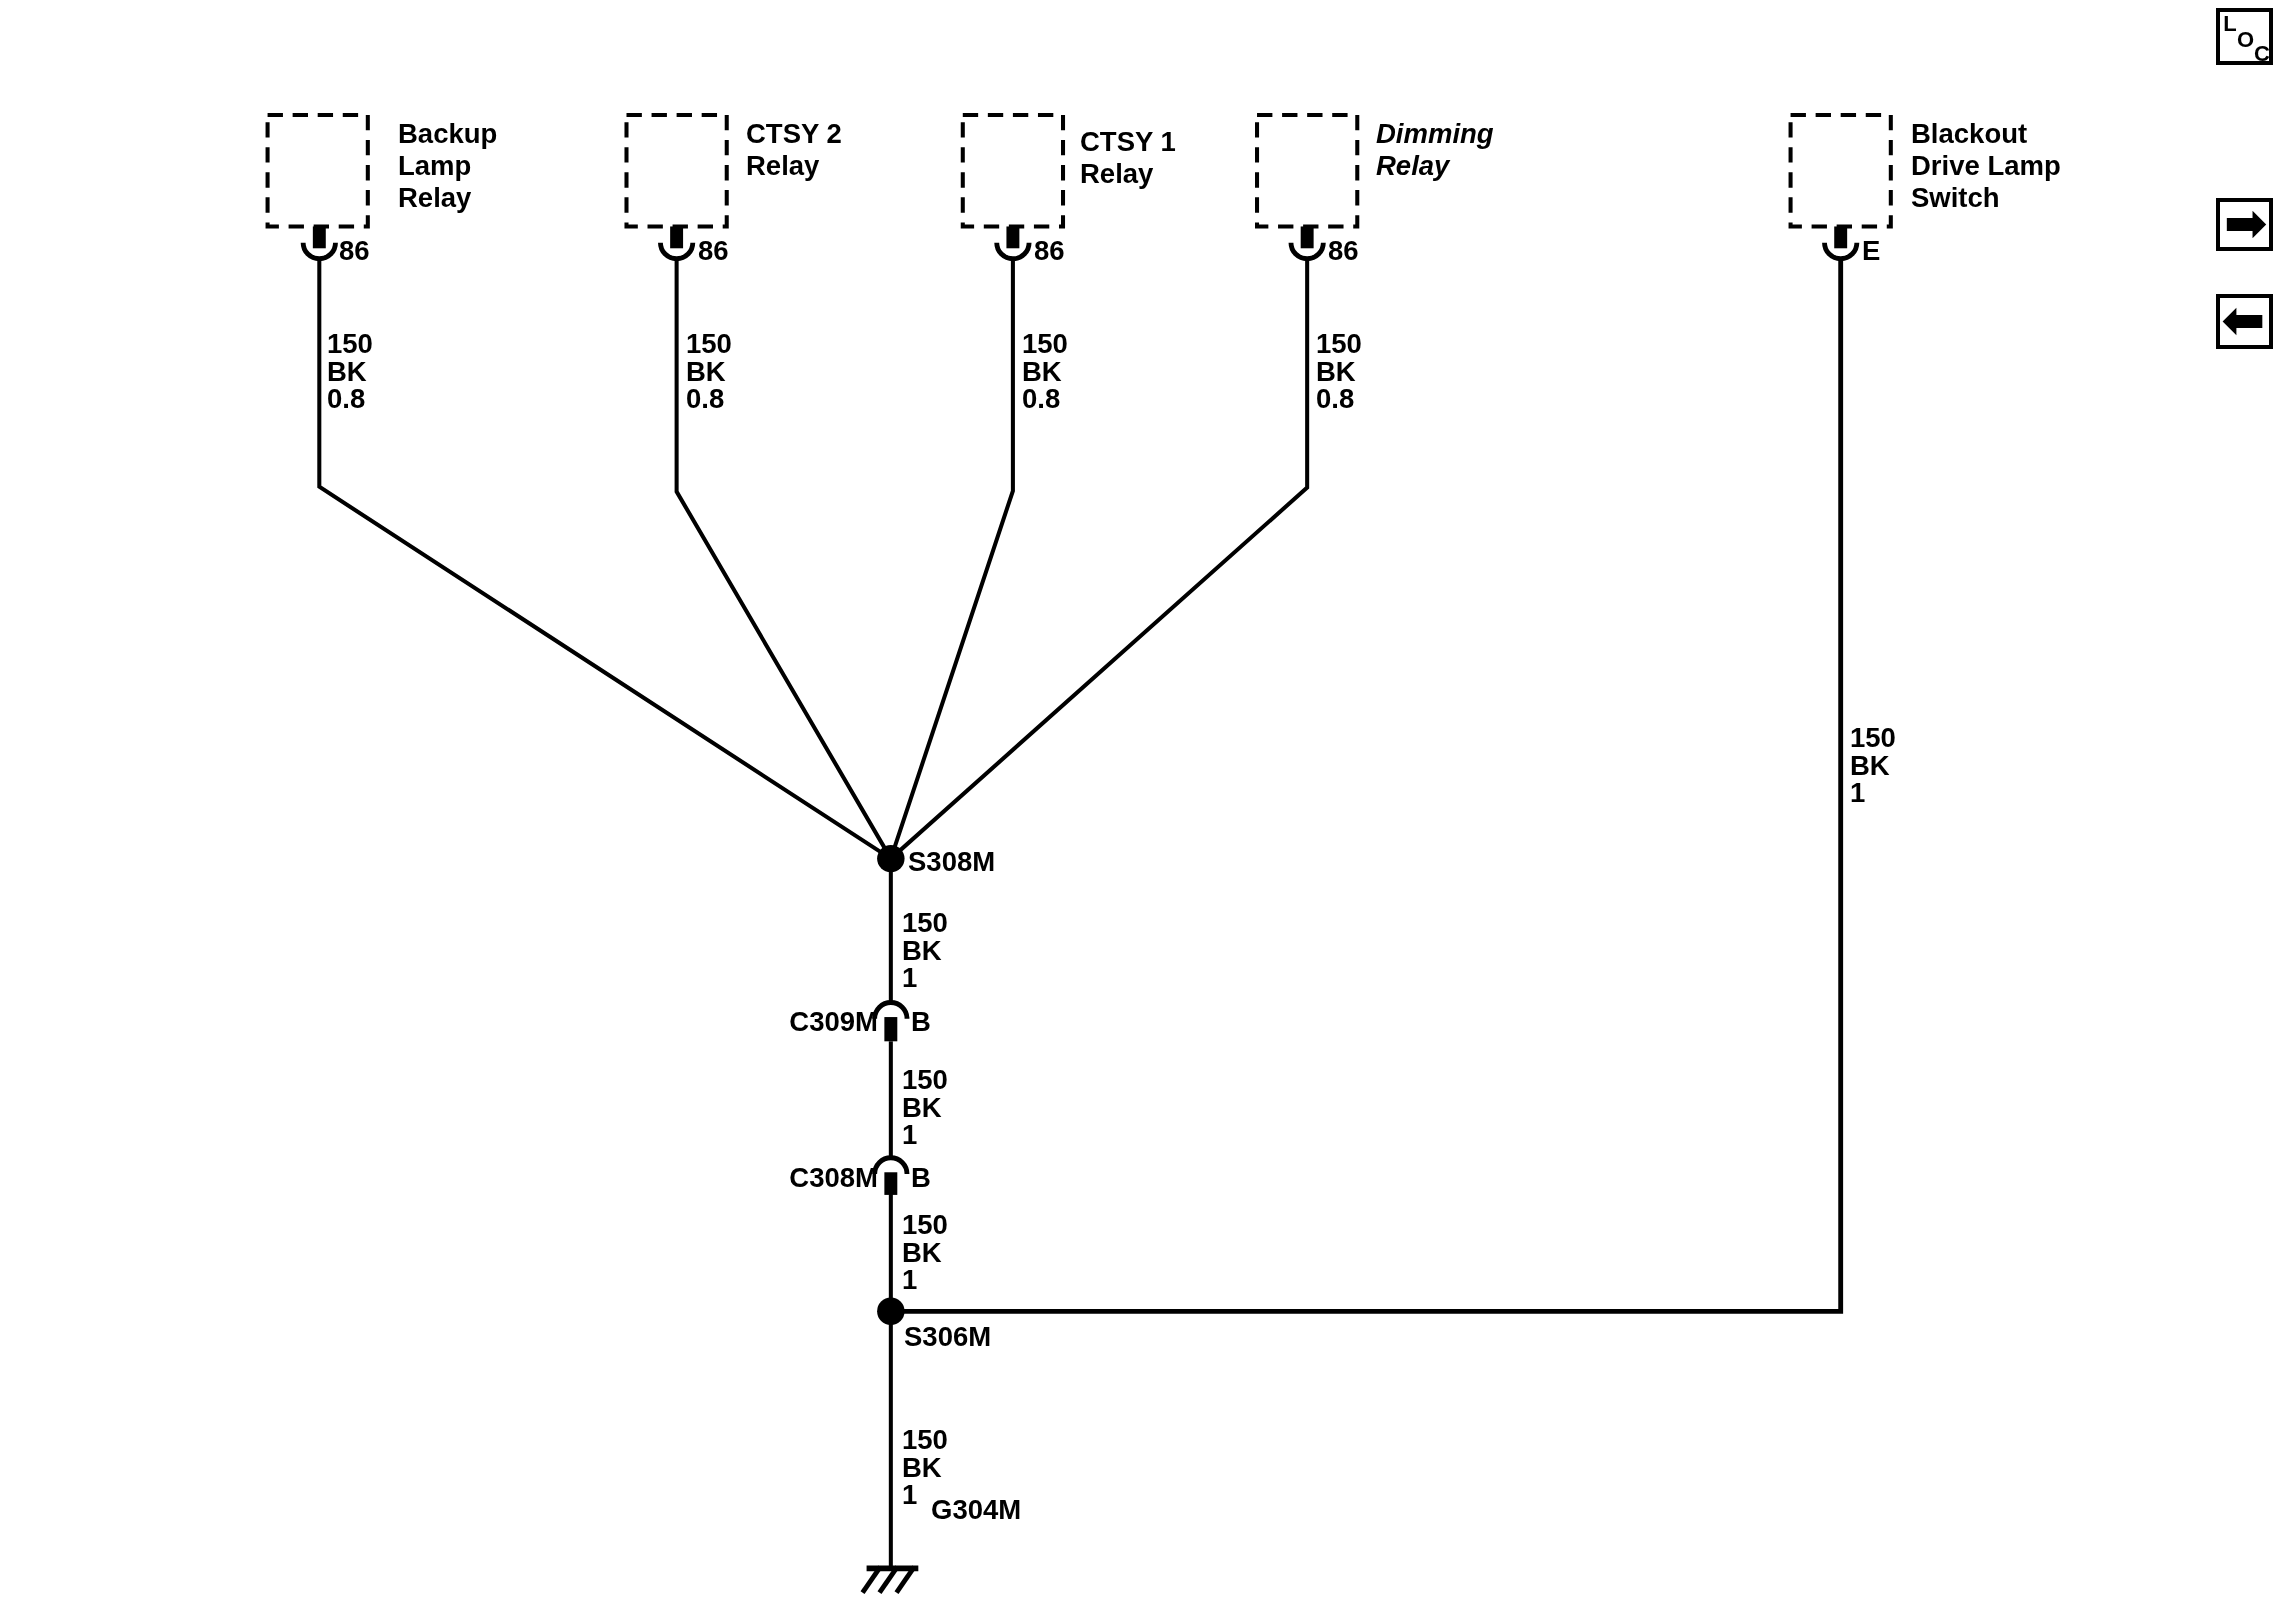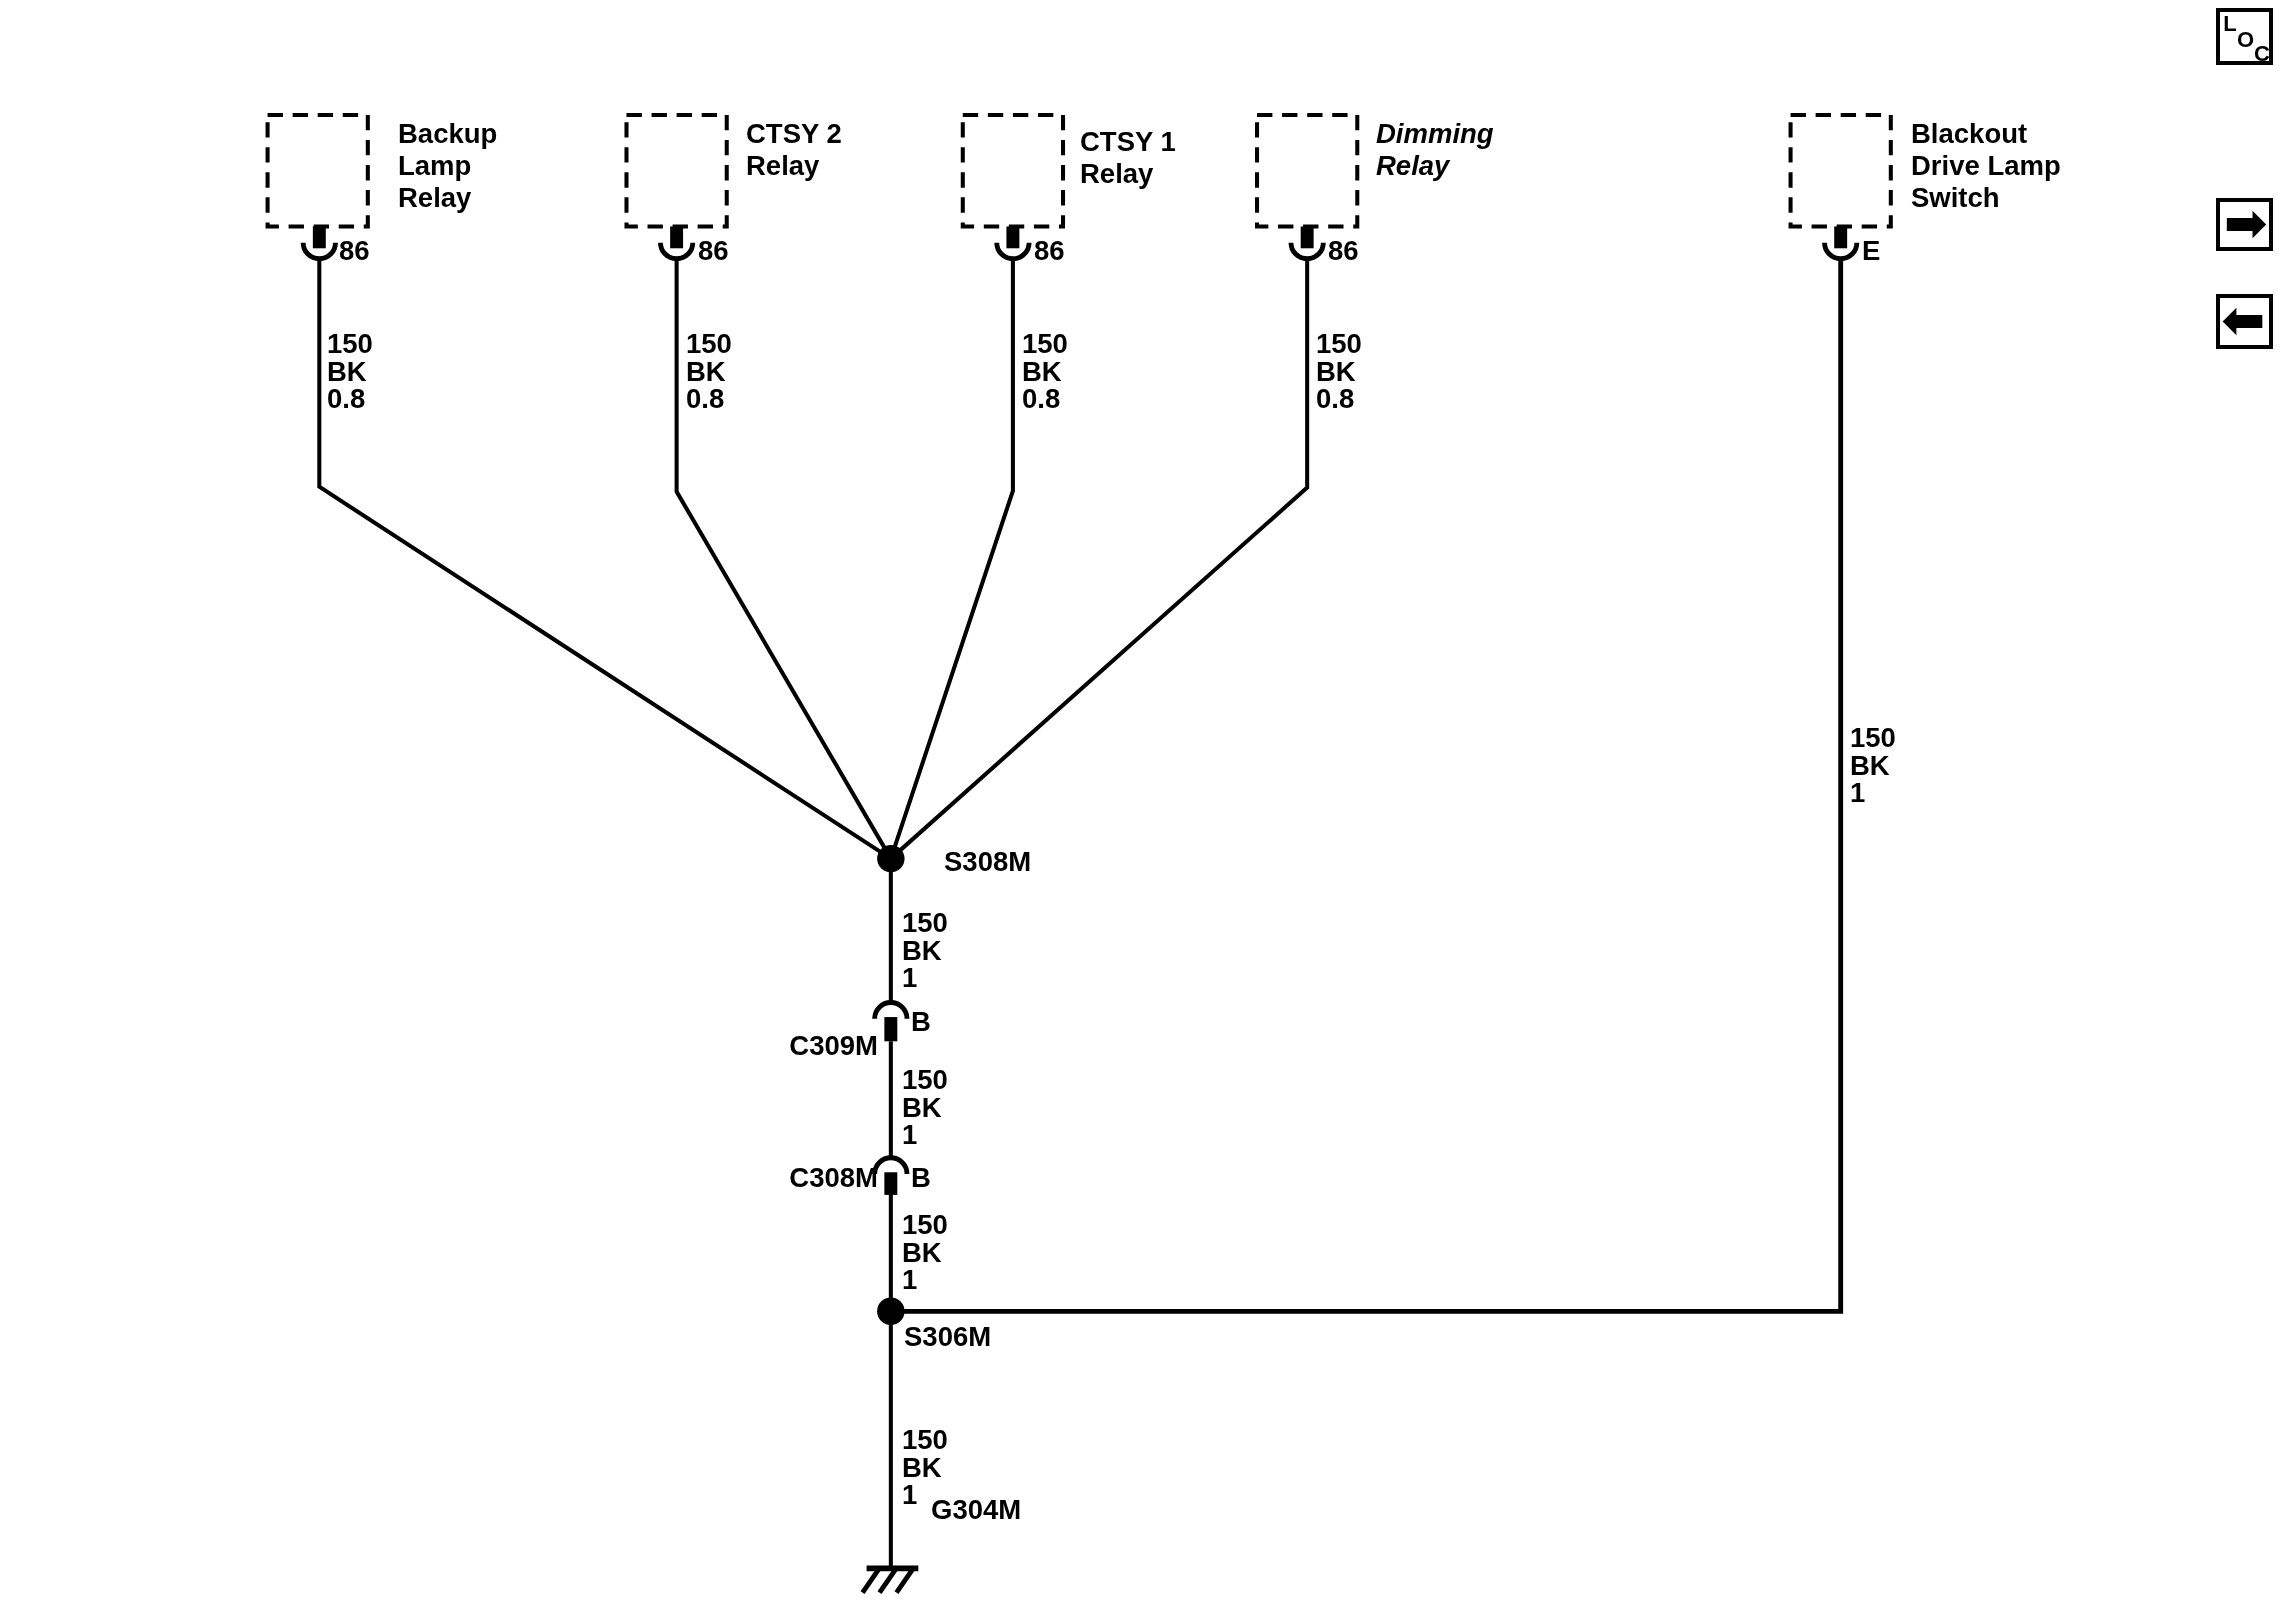--- a/index.html
+++ b/index.html
@@ -118,37 +118,37 @@
   <div class="lbl wire" style="left:1022px;top:330px;">150
 BK
 0.8</div>
   <div class="lbl wire" style="left:1316px;top:330px;">150
 BK
 0.8</div>
   <div class="lbl wire" style="left:1850px;top:724px;">150
 BK
 1</div>
 
-  <div class="lbl one" style="left:908px;top:848px;margin-left:36px;">S308M</div>
+  <div class="lbl one" style="left:908px;top:848px;">S308M</div>
   <div class="lbl one" style="left:904px;top:1323px;">S306M</div>
 
   <div class="lbl wire" style="left:902px;top:909px;">150
 BK
 1</div>
   <div class="lbl wire" style="left:902px;top:1066px;">150
 BK
 1</div>
   <div class="lbl wire" style="left:902px;top:1211px;">150
 BK
 1</div>
   <div class="lbl wire" style="left:902px;top:1426px;">150
 BK
 1</div>
 
-  <div class="lbl one ralign" style="left:716px;width:162px;top:1008px;margin-top:24px;">C309M</div>
+  <div class="lbl one ralign" style="left:716px;width:162px;top:1008px;">C309M</div>
   <div class="lbl one" style="left:911px;top:1008px;">B</div>
   <div class="lbl one ralign" style="left:716px;width:162px;top:1164px;">C308M</div>
   <div class="lbl one" style="left:911px;top:1164px;">B</div>
 
   <div class="lbl one" style="left:931px;top:1496px;">G304M</div>
 
   <div class="btn locbtn">
     <span class="loc-l">L</span>
     <span class="loc-o">O</span>
     <span class="loc-c">C</span>

